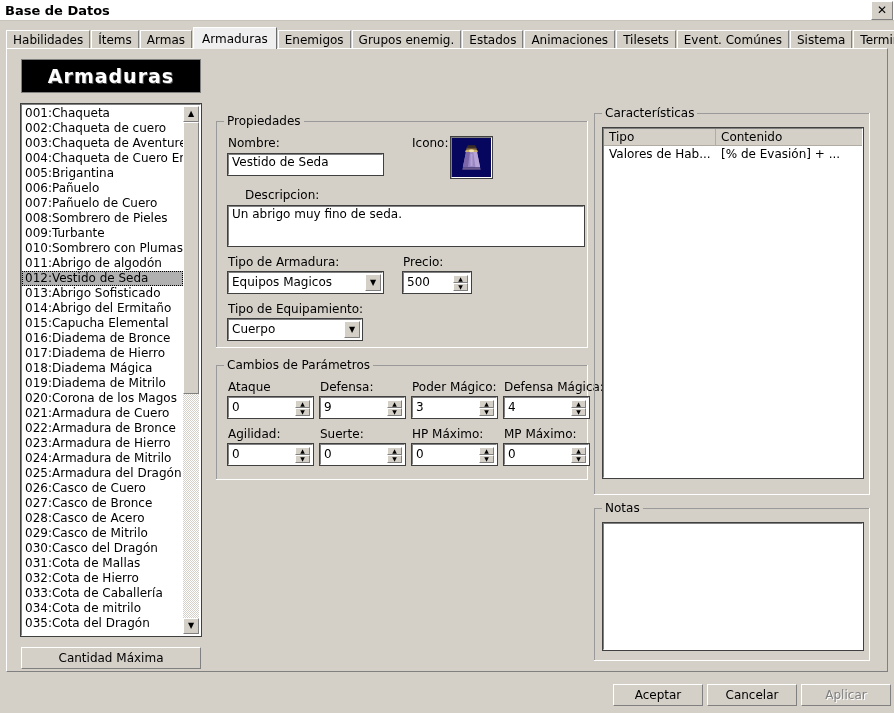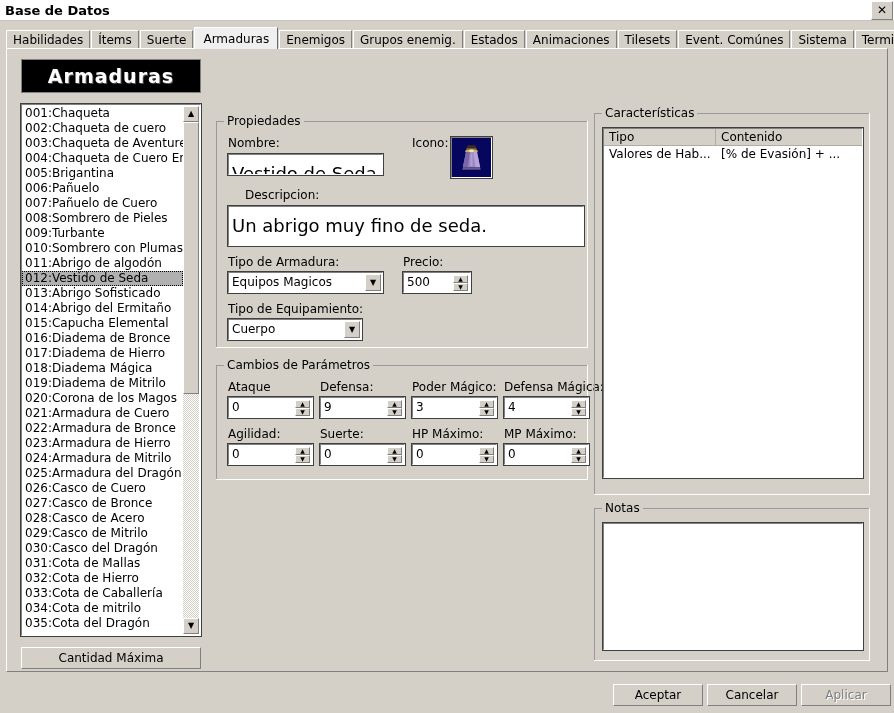--- a/index.html
+++ b/index.html
@@ -170,22 +170,22 @@
   }
 
   
   .lbl { position: absolute; font-size: 12px; color: #000; white-space: nowrap; }
   .txtfield {
     position: absolute;
     background: #ffffff;
     border-top: 1px solid #808080; border-left: 1px solid #808080;
     border-right: 1px solid #ffffff; border-bottom: 1px solid #ffffff;
     outline: 1px solid #404040; outline-offset: 0px;
-    font-size: 18px;
-    padding: 8px 0 0 3px;
+    font-size: 12px;
+    padding: 0 0 0 3px;
     color: #000; overflow: hidden; white-space: nowrap;
   }
   .combo {
     position: absolute;
     background: #ffffff;
     border-top: 1px solid #808080; border-left: 1px solid #808080;
     border-right: 1px solid #ffffff; border-bottom: 1px solid #ffffff;
     outline: 1px solid #404040;
     font-size: 12px;
   }
@@ -290,21 +290,21 @@
 
   <div class="titlebar">
     <div class="title">Base de Datos</div>
     <div class="spacer"></div>
     <div class="close-btn">✕</div>
   </div>
 
   <div class="tabstrip" id="tabstrip">
       <div class="tab">Habilidades</div>
       <div class="tab">Ítems</div>
-      <div class="tab">Suerte</div>
+      <div class="tab">Armas</div>
       <div class="tab active">Armaduras</div>
       <div class="tab">Enemigos</div>
       <div class="tab">Grupos enemig.</div>
       <div class="tab">Estados</div>
       <div class="tab">Animaciones</div>
       <div class="tab">Tilesets</div>
       <div class="tab">Event. Comúnes</div>
       <div class="tab">Sistema</div>
       <div class="tab">Terminos</div>
     </div>

